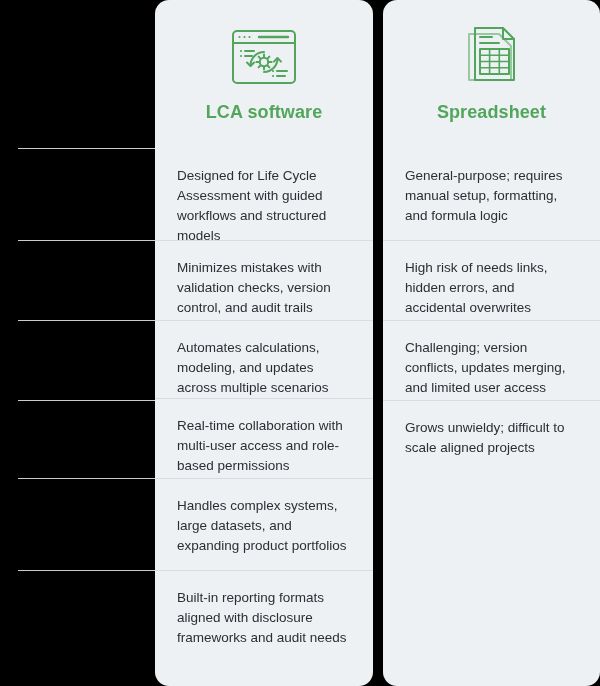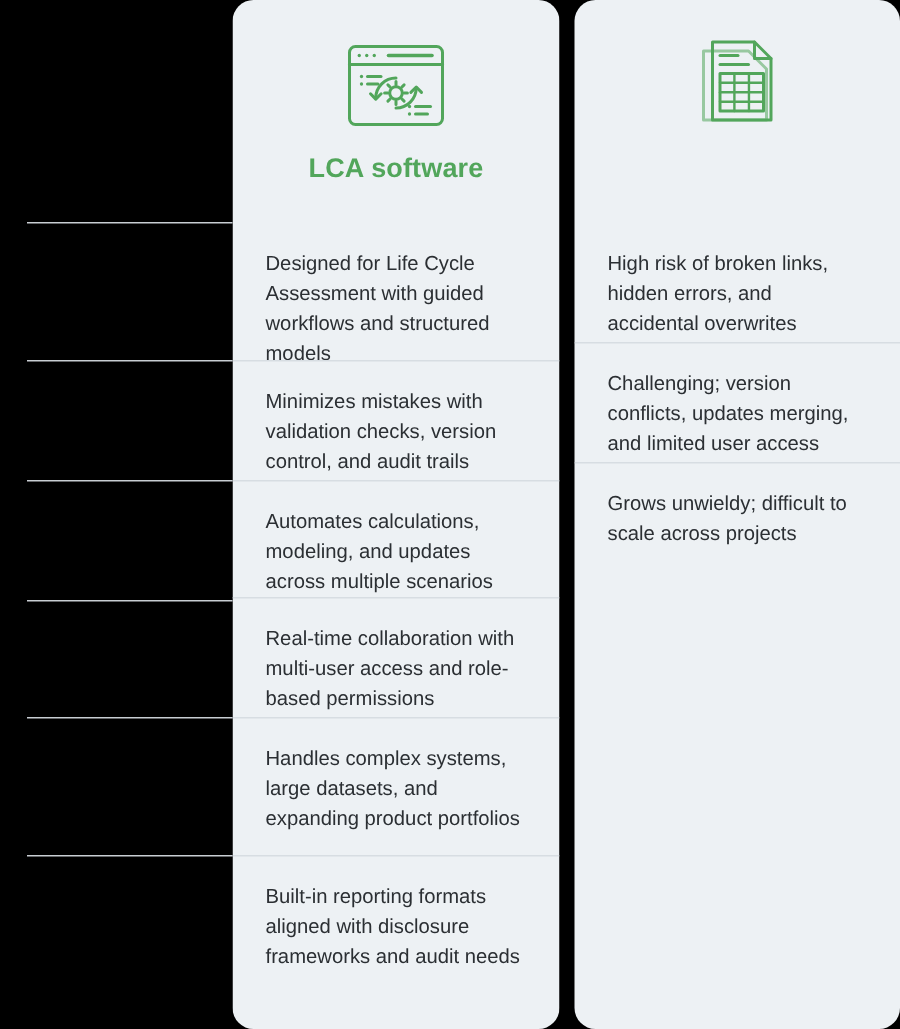--- a/index.html
+++ b/index.html
@@ -219,26 +219,30 @@
           <line x1="19" y1="19" x2="38" y2="19" stroke-width="2"></line>
 
           <rect x="19" y="25" width="29" height="25"></rect>
           <line x1="19" y1="31.2" x2="48" y2="31.2" stroke-width="1.6"></line>
           <line x1="19" y1="37.5" x2="48" y2="37.5" stroke-width="1.6"></line>
           <line x1="19" y1="43.8" x2="48" y2="43.8" stroke-width="1.6"></line>
           <line x1="28.6" y1="25" x2="28.6" y2="50" stroke-width="1.6"></line>
           <line x1="38.3" y1="25" x2="38.3" y2="50" stroke-width="1.6"></line>
         </svg>
       </div>
-    </div>
-
+      <div class="card-title">Spreadsheet</div>
+    </div>
+
+    <div class="cell row-h-0">
+      <span class="cell-text">General-purpose; requires manual setup, formatting, and formula logic</span>
+    </div>
     <div class="cell row-h-1">
-      <span class="cell-text">High risk of broken links, hidden errors, and accidental overwrites</span>
+      <span class="cell-text">High risk of needs links, hidden errors, and accidental overwrites</span>
     </div>
     <div class="cell row-h-2">
       <span class="cell-text">Challenging; version conflicts, updates merging, and limited user access</span>
     </div>
     <div class="cell row-h-4">
-      <span class="cell-text">Grows unwieldy; difficult to scale across projects</span>
+      <span class="cell-text">Grows unwieldy; difficult to scale aligned projects</span>
     </div>
   </div>
 
 </div>
 
 </body></html>

